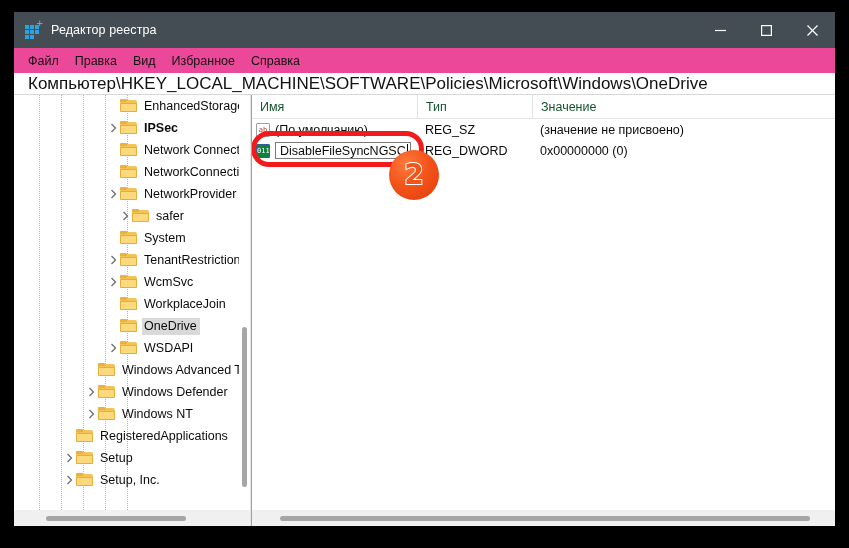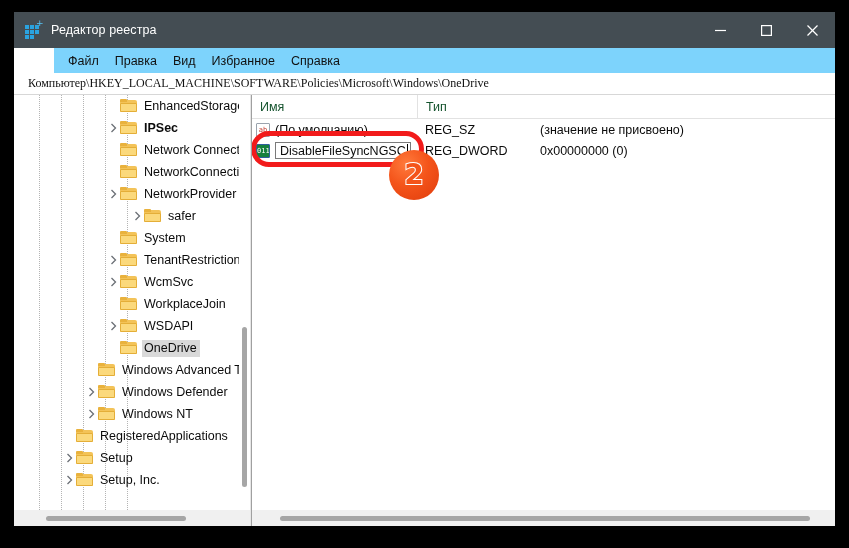--- a/index.html
+++ b/index.html
@@ -65,49 +65,47 @@
   .win-btn {
     width: 46px; height: 36px;
     display: flex; align-items: center; justify-content: center;
     color: #ffffff;
   }
   .win-btn svg { display: block; }
 
   
   .menubar {
     height: 25px;
-    background: #7dd3fc;
+    background: #ec4899;
     display: flex;
     align-items: center;
     padding-left: 14px;
     flex: 0 0 auto;
-    margin-left: 40px;
   }
   .menu-item {
     font-size: 12.5px;
     color: #111111;
     margin-right: 16px;
     white-space: nowrap;
   }
 
   
   .addressbar {
     height: 22px;
     background: #ffffff;
     border-bottom: 1px solid #d7d7d7;
     display: flex;
     align-items: center;
     padding-left: 14px;
     flex: 0 0 auto;
   }
   .addressbar .path {
-    font-size: 12px;
+    font-size: 17px;
     color: #111111;
     white-space: nowrap;
-    font-family: Liberation Serif, serif;
   }
 
   
   .panes {
     flex: 1 1 auto;
     display: flex;
     min-height: 0;
     background: #ffffff;
   }
   .tree-pane {
@@ -455,21 +453,21 @@
                   <polyline points="1.5,1 5.5,5 1.5,9" fill="none" stroke="#6a6f75" stroke-width="1.3"></polyline>
                 </svg>
               </div>
               <div class="folder">
                 <div class="back"></div>
                 <div class="tab"></div>
                 <div class="front"></div>
               </div>
               <div class="tree-label">NetworkProvider</div>
             </div>
-            <div class="tree-row" style="padding-left: 116px;">
+            <div class="tree-row" style="padding-left: 92px; margin-left: 12px;">
               <div class="chev">
                 <svg width="7" height="10" viewBox="0 0 7 10">
                   <polyline points="1.5,1 5.5,5 1.5,9" fill="none" stroke="#6a6f75" stroke-width="1.3"></polyline>
                 </svg>
               </div>
               <div class="folder">
                 <div class="back"></div>
                 <div class="tab"></div>
                 <div class="front"></div>
               </div>
@@ -520,45 +518,45 @@
                   <polyline points="1.5,1 5.5,5 1.5,9" fill="none" stroke="#6a6f75" stroke-width="1.3"></polyline>
                 </svg>
               </div>
               <div class="folder">
                 <div class="back"></div>
                 <div class="tab"></div>
                 <div class="front"></div>
               </div>
               <div class="tree-label">WorkplaceJoin</div>
             </div>
+            <div class="tree-row selected" style="padding-left: 92px;">
+              <div class="chev empty">
+                <svg width="7" height="10" viewBox="0 0 7 10">
+                  <polyline points="1.5,1 5.5,5 1.5,9" fill="none" stroke="#6a6f75" stroke-width="1.3"></polyline>
+                </svg>
+              </div>
+              <div class="folder">
+                <div class="back"></div>
+                <div class="tab"></div>
+                <div class="front"></div>
+              </div>
+              <div class="tree-label">OneDrive</div>
+            </div>
             <div class="tree-row" style="padding-left: 92px;">
               <div class="chev">
                 <svg width="7" height="10" viewBox="0 0 7 10">
                   <polyline points="1.5,1 5.5,5 1.5,9" fill="none" stroke="#6a6f75" stroke-width="1.3"></polyline>
                 </svg>
               </div>
               <div class="folder">
                 <div class="back"></div>
                 <div class="tab"></div>
                 <div class="front"></div>
               </div>
               <div class="tree-label">WSDAPI</div>
-            </div>
-            <div class="tree-row selected" style="padding-left: 92px;">
-              <div class="chev empty">
-                <svg width="7" height="10" viewBox="0 0 7 10">
-                  <polyline points="1.5,1 5.5,5 1.5,9" fill="none" stroke="#6a6f75" stroke-width="1.3"></polyline>
-                </svg>
-              </div>
-              <div class="folder">
-                <div class="back"></div>
-                <div class="tab"></div>
-                <div class="front"></div>
-              </div>
-              <div class="tree-label">OneDrive</div>
             </div>
             <div class="tree-row" style="padding-left: 70px;">
               <div class="chev empty">
                 <svg width="7" height="10" viewBox="0 0 7 10">
                   <polyline points="1.5,1 5.5,5 1.5,9" fill="none" stroke="#6a6f75" stroke-width="1.3"></polyline>
                 </svg>
               </div>
               <div class="folder">
                 <div class="back"></div>
                 <div class="tab"></div>
@@ -638,20 +636,21 @@
       </div>
       <div class="hscroll">
         <div class="hthumb" style="left:32px; width:140px;"></div>
       </div>
     </div>
 
     <div class="list-pane">
       <div class="list-header">
         <div class="hcell hc-name">Имя</div>
         <div class="hcell hc-type">Тип</div>
+        <div class="hcell hc-val">Значение</div>
       </div>
       <div class="list-scrollarea">
         <div id="list-rows">
             <div class="list-row">
               <div class="cell c-name">
                 <div class="icon-sz">ab</div>
                 <span>(По умолчанию)</span>
               </div>
               <div class="cell c-type">REG_SZ</div>
               <div class="cell c-val">(значение не присвоено)</div>

